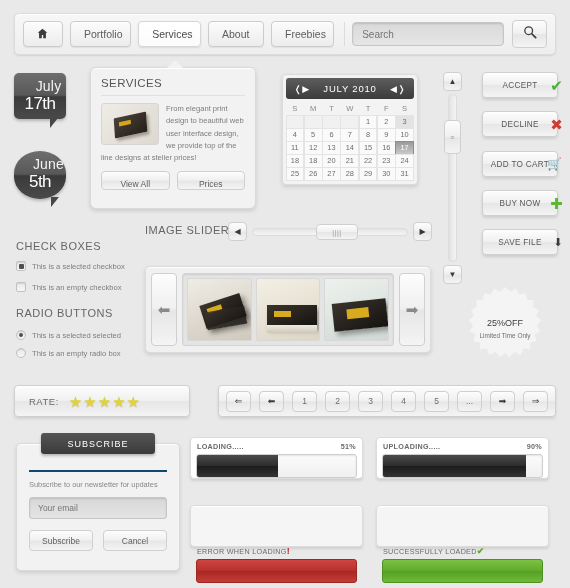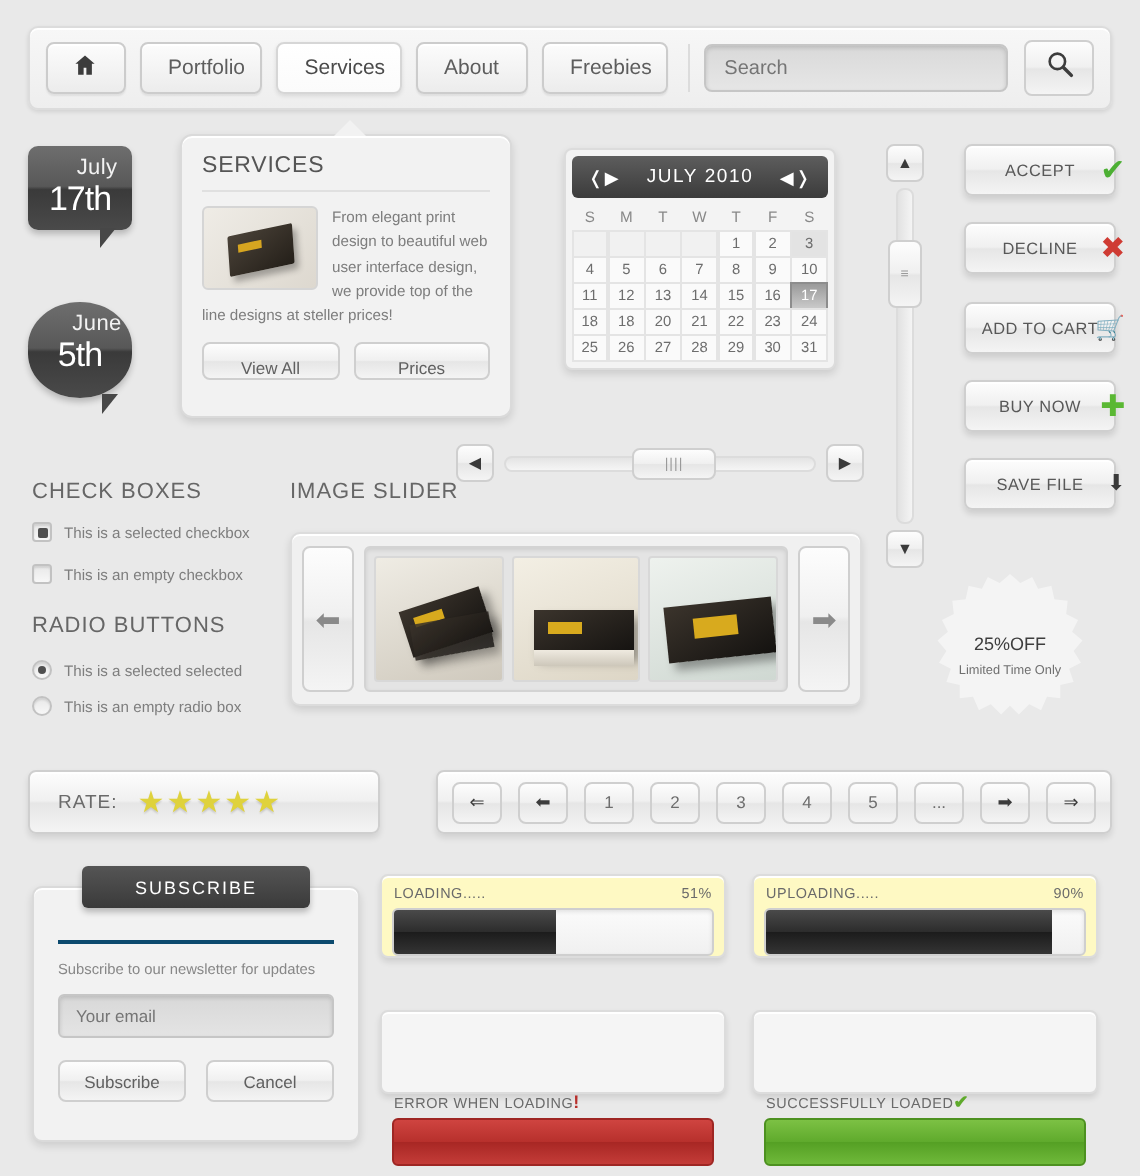--- a/index.html
+++ b/index.html
@@ -30,21 +30,21 @@
   #search-input { flex:1; height:24px; border:1px solid #c6c6c6; border-radius:4px;
     background:linear-gradient(to bottom,#d9d9d9,#e6e6e6); padding:0 9px; font-size:10px;
     color:#8a8a8a; font-family:inherit; box-shadow:inset 0 1px 2px rgba(0,0,0,.14); outline:none; }
   #search-btn { width:40px; height:28px; margin-left:8px; display:flex; align-items:center;
     justify-content:center; cursor:pointer; }
 
   
   .bubble { position:absolute; width:52px; color:#fff; text-align:center;
     background:linear-gradient(to bottom,#6e6e6e 0%,#585858 48%,#3a3a3a 52%,#4a4a4a 100%);
     box-shadow:0 2px 3px rgba(0,0,0,.22); }
-  .bubble .mon { font-size:11px; padding-top:5px; letter-spacing:.2px; opacity:.92;padding-left:17px; }
+  .bubble .mon { font-size:14px; padding-top:5px; letter-spacing:.2px; opacity:.92;padding-left:17px; }
   .bubble .day { font-size:17px; padding-bottom:5px; font-weight:300; letter-spacing:-.5px; }
   #badge-july { left:14px; top:73px; border-radius:5px; }
   #badge-july:after { content:""; position:absolute; right:8px; bottom:-9px; width:0; height:0;
     border-left:8px solid #474747; border-bottom:10px solid transparent; }
   #badge-june { left:14px; top:151px; border-radius:50%/46%; height:48px; }
   #badge-june:after { content:""; position:absolute; right:7px; bottom:-8px; width:0; height:0;
     border-left:8px solid #474747; border-bottom:10px solid transparent; }
 
   
   #services-panel { position:absolute; left:90px; top:67px; width:166px; height:142px;
@@ -171,22 +171,22 @@
     background:linear-gradient(to bottom,#555,#3a3a3a); box-shadow:0 2px 3px rgba(0,0,0,.25); }
   #sub-desc { font-size:7.4px; color:#878787; padding-top:8px; border-top:2px solid #0c4a6e; }
   #email-input { width:100%; height:22px; margin-top:8px; border:1px solid #c6c6c6; border-radius:3px;
     background:linear-gradient(to bottom,#d8d8d8,#e4e4e4); padding:0 8px; font-size:8.5px;
     color:#8c8c8c; font-family:inherit; box-shadow:inset 0 1px 2px rgba(0,0,0,.13); outline:none; }
   .sub-btns { display:flex; gap:10px; margin-top:11px; }
   .sub-btn { flex:1; height:21px; display:flex; align-items:center; justify-content:center;
     font-size:8.5px; color:#606060; cursor:pointer; }
 
   
-  .pbar { position:absolute; width:173px; height:42px; background:#fef9c3; border:1px solid #dcdcdc;
-    border-radius:4px; box-shadow:0 2px 3px rgba(0,0,0,.11), inset 0 1px 0 #fff; padding:4px 5px; }
+  .pbar { position:absolute; width:173px; height:42px; background:#ffffff; border:1px solid #dcdcdc;
+    border-radius:4px; box-shadow:0 2px 3px rgba(0,0,0,.11), inset 0 1px 0 #fff; padding:4px 5px;font-weight:bold; }
   .pbar .top { display:flex; justify-content:space-between; font-size:7.2px; color:#6a6a6a;
     letter-spacing:.3px; padding:0 1px 3px; }
   .pbar .track { height:24px; border:1px solid #cfcfcf; border-radius:3px; overflow:hidden;
     background:linear-gradient(to bottom,#fbfbfb,#f0f0f0); box-shadow:inset 0 1px 2px rgba(0,0,0,.1); }
   .pbar .fill { height:100%; background:linear-gradient(to bottom,#4a4a4a 0%,#2c2c2c 50%,#1c1c1c 51%,#343434 100%); }
   .alert { position:absolute; width:173px; height:42px; background:#f5f5f5; border:1px solid #dcdcdc;
     border-radius:4px; box-shadow:0 2px 3px rgba(0,0,0,.11), inset 0 1px 0 #fff; padding:4px 5px; }
   .alert .top { display:flex; justify-content:flex-start; align-items:center; font-size:7.2px;
     color:#6a6a6a; letter-spacing:.3px; padding:0 1px 3px;margin-top:36px; }
   .alert .band { height:24px; border-radius:3px; }
@@ -372,21 +372,21 @@
 <div class="sect-title" style="left:16px;top:307px">RADIO BUTTONS</div>
 <div class="optrow" style="left:16px;top:330px">
   <span class="rb on"></span>
   <span>This is a selected selected</span>
   </div>
 <div class="optrow" style="left:16px;top:348px">
   <span class="rb"></span>
   <span>This is an empty radio box</span>
   </div>
 
-<div class="sect-title" style="left:145px;top:240px">IMAGE SLIDER</div>
+<div class="sect-title" style="left:145px;top:224px">IMAGE SLIDER</div>
 <div id="image-slider">
   <div class="slider-arrow bevel">
     <span>⬅</span>
     </div>
   <div id="slides">
     <div class="slide s1">
       <div class="cardshape" style="left:14px;top:20px;width:42px;height:24px;transform:rotate(-18deg)">
         <div class="lbl" style="left:6px;top:5px;width:15px;height:5px"></div>
         </div>
       <div class="cardshape" style="left:18px;top:30px;width:40px;height:18px;transform:rotate(-10deg);opacity:.85"></div>

